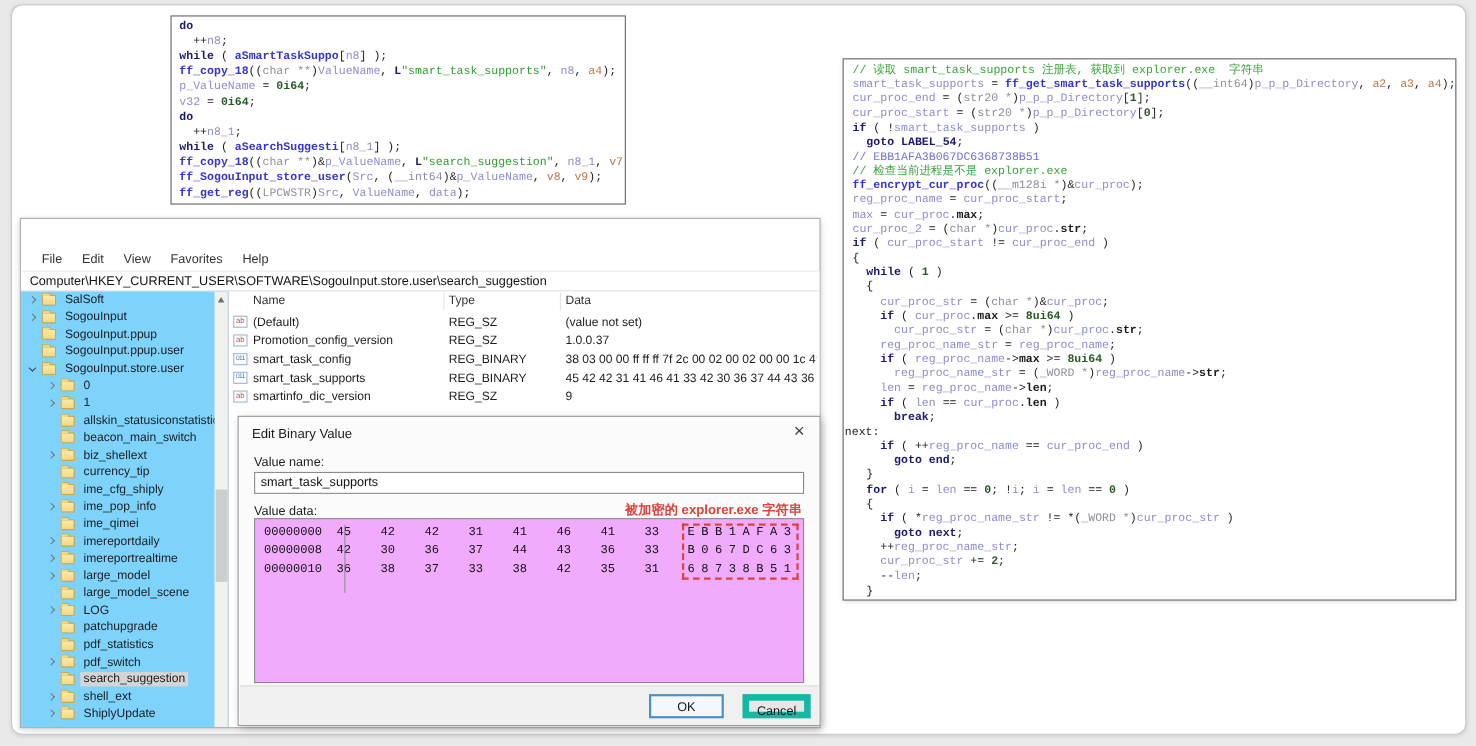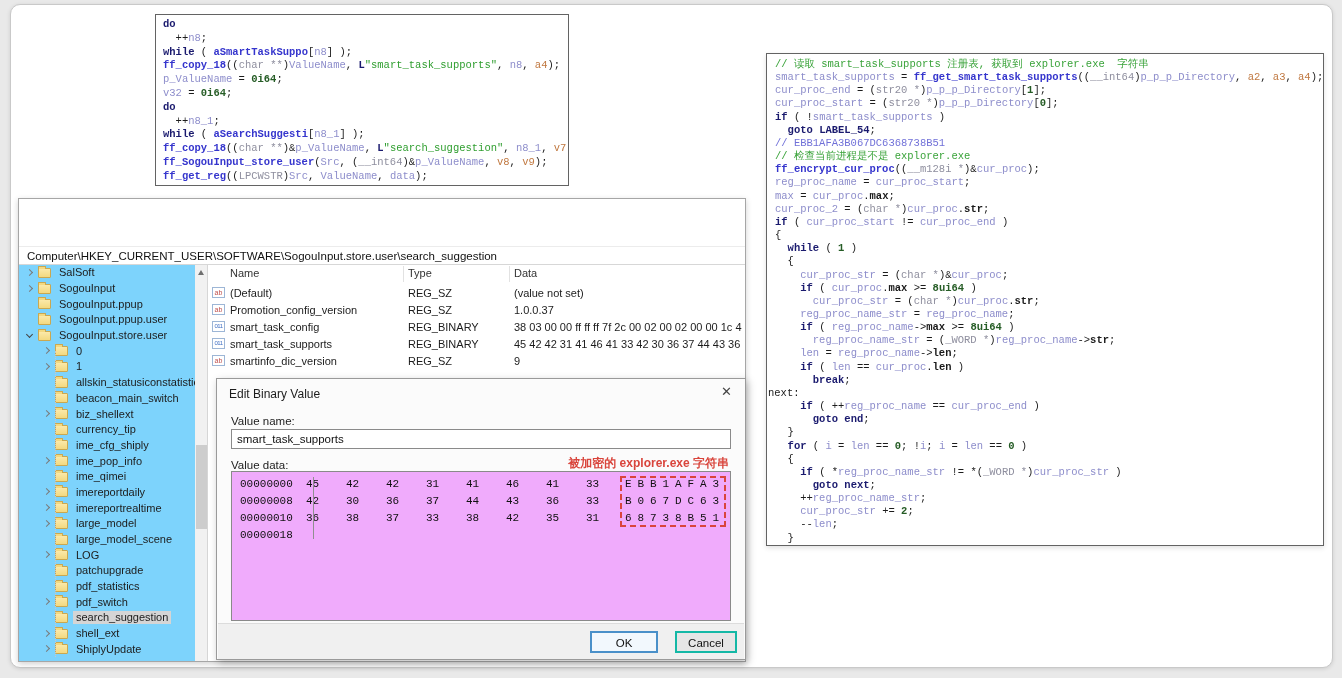--- a/index.html
+++ b/index.html
@@ -80,33 +80,40 @@
   .hexrow { position:relative; height:17px; line-height:17px; white-space:nowrap; }
   .hoff { display:inline-block; width:66px; }
   .hbyte { display:inline-block; width:40px; }
   .hascii { position:absolute; left:382px; top:0; }
   .hasc { display:inline-block; width:12.5px; text-align:center; }
   #hex-vline { left:81px; top:5px; width:0; height:62px; border-left:1px solid #8f8f8f; }
   #hex-dash { left:388px; top:4px; width:106px; height:51px; border:2px dashed #d9453c; }
   #dlg-strip { left:1px; top:244px; width:526px; height:36px; background:#f0f0f0; border-top:1px solid #dcdcdc; }
   .btn { position:absolute; top:252px; height:22px; font-size:11.5px; text-align:center; line-height:20px; color:#111; }
   #btn-ok { left:373px; width:68px; background:#f2f8fd; border:2px solid #4a90c9; }
-  #btn-cancel { left:458px; width:62px; background:#e6e6e6; border:2px solid #14b8a6; }
+  #btn-cancel { left:458px; width:62px; background:#e6e6e6; border:6px solid #14b8a6; }
 </style>
 </head>
 <body>
 
 <div id="stage">
   <div id="card" class="abs"></div>
 
   <div id="code-top" class="abs codebox"><div class="cline"><span class="sg-k">do</span></div><div class="cline"><span class="sg-p">  ++</span><span class="sg-v">n8</span><span class="sg-p">;</span></div><div class="cline"><span class="sg-k">while</span><span class="sg-p"> ( </span><span class="sg-f">aSmartTaskSuppo</span><span class="sg-p">[</span><span class="sg-v">n8</span><span class="sg-p">] );</span></div><div class="cline"><span class="sg-f">ff_copy_18</span><span class="sg-p">((</span><span class="sg-t">char **</span><span class="sg-p">)</span><span class="sg-v">ValueName</span><span class="sg-p">, </span><span class="sg-b">L</span><span class="sg-s">"smart_task_supports"</span><span class="sg-p">, </span><span class="sg-v">n8</span><span class="sg-p">, </span><span class="sg-a">a4</span><span class="sg-p">);</span></div><div class="cline"><span class="sg-v">p_ValueName</span><span class="sg-p"> = </span><span class="sg-n">0i64</span><span class="sg-p">;</span></div><div class="cline"><span class="sg-v">v32</span><span class="sg-p"> = </span><span class="sg-n">0i64</span><span class="sg-p">;</span></div><div class="cline"><span class="sg-k">do</span></div><div class="cline"><span class="sg-p">  ++</span><span class="sg-v">n8_1</span><span class="sg-p">;</span></div><div class="cline"><span class="sg-k">while</span><span class="sg-p"> ( </span><span class="sg-f">aSearchSuggesti</span><span class="sg-p">[</span><span class="sg-v">n8_1</span><span class="sg-p">] );</span></div><div class="cline"><span class="sg-f">ff_copy_18</span><span class="sg-p">((</span><span class="sg-t">char **</span><span class="sg-p">)&amp;</span><span class="sg-v">p_ValueName</span><span class="sg-p">, </span><span class="sg-b">L</span><span class="sg-s">"search_suggestion"</span><span class="sg-p">, </span><span class="sg-v">n8_1</span><span class="sg-p">, </span><span class="sg-a">v7</span><span class="sg-p">);</span></div><div class="cline"><span class="sg-f">ff_SogouInput_store_user</span><span class="sg-p">(</span><span class="sg-v">Src</span><span class="sg-p">, (</span><span class="sg-t">__int64</span><span class="sg-p">)&amp;</span><span class="sg-v">p_ValueName</span><span class="sg-p">, </span><span class="sg-a">v8</span><span class="sg-p">, </span><span class="sg-a">v9</span><span class="sg-p">);</span></div><div class="cline"><span class="sg-f">ff_get_reg</span><span class="sg-p">((</span><span class="sg-t">LPCWSTR</span><span class="sg-p">)</span><span class="sg-v">Src</span><span class="sg-p">, </span><span class="sg-v">ValueName</span><span class="sg-p">, </span><span class="sg-v">data</span><span class="sg-p">);</span></div></div>
 
   <div id="code-right" class="abs codebox"><div class="cline"><span class="sg-c">// 读取 smart_task_supports 注册表, 获取到 explorer.exe  字符串</span></div><div class="cline"><span class="sg-v">smart_task_supports</span><span class="sg-p"> = </span><span class="sg-f">ff_get_smart_task_supports</span><span class="sg-p">((</span><span class="sg-t">__int64</span><span class="sg-p">)</span><span class="sg-v">p_p_p_Directory</span><span class="sg-p">, </span><span class="sg-a">a2</span><span class="sg-p">, </span><span class="sg-a">a3</span><span class="sg-p">, </span><span class="sg-a">a4</span><span class="sg-p">);</span></div><div class="cline"><span class="sg-v">cur_proc_end</span><span class="sg-p"> = (</span><span class="sg-t">str20 *</span><span class="sg-p">)</span><span class="sg-v">p_p_p_Directory</span><span class="sg-p">[</span><span class="sg-n">1</span><span class="sg-p">];</span></div><div class="cline"><span class="sg-v">cur_proc_start</span><span class="sg-p"> = (</span><span class="sg-t">str20 *</span><span class="sg-p">)</span><span class="sg-v">p_p_p_Directory</span><span class="sg-p">[</span><span class="sg-n">0</span><span class="sg-p">];</span></div><div class="cline"><span class="sg-k">if</span><span class="sg-p"> ( !</span><span class="sg-v">smart_task_supports</span><span class="sg-p"> )</span></div><div class="cline"><span class="sg-p">  </span><span class="sg-k">goto</span><span class="sg-p"> </span><span class="sg-k">LABEL_54</span><span class="sg-p">;</span></div><div class="cline"><span class="sg-cb">// EBB1AFA3B067DC6368738B51</span></div><div class="cline"><span class="sg-c">// 检查当前进程是不是 explorer.exe</span></div><div class="cline"><span class="sg-f">ff_encrypt_cur_proc</span><span class="sg-p">((</span><span class="sg-t">__m128i *</span><span class="sg-p">)&amp;</span><span class="sg-v">cur_proc</span><span class="sg-p">);</span></div><div class="cline"><span class="sg-v">reg_proc_name</span><span class="sg-p"> = </span><span class="sg-v">cur_proc_start</span><span class="sg-p">;</span></div><div class="cline"><span class="sg-v">max</span><span class="sg-p"> = </span><span class="sg-v">cur_proc</span><span class="sg-p">.</span><span class="sg-m">max</span><span class="sg-p">;</span></div><div class="cline"><span class="sg-v">cur_proc_2</span><span class="sg-p"> = (</span><span class="sg-t">char *</span><span class="sg-p">)</span><span class="sg-v">cur_proc</span><span class="sg-p">.</span><span class="sg-m">str</span><span class="sg-p">;</span></div><div class="cline"><span class="sg-k">if</span><span class="sg-p"> ( </span><span class="sg-v">cur_proc_start</span><span class="sg-p"> != </span><span class="sg-v">cur_proc_end</span><span class="sg-p"> )</span></div><div class="cline"><span class="sg-p">{</span></div><div class="cline"><span class="sg-p">  </span><span class="sg-k">while</span><span class="sg-p"> ( </span><span class="sg-n">1</span><span class="sg-p"> )</span></div><div class="cline"><span class="sg-p">  {</span></div><div class="cline"><span class="sg-p">    </span><span class="sg-v">cur_proc_str</span><span class="sg-p"> = (</span><span class="sg-t">char *</span><span class="sg-p">)&amp;</span><span class="sg-v">cur_proc</span><span class="sg-p">;</span></div><div class="cline"><span class="sg-p">    </span><span class="sg-k">if</span><span class="sg-p"> ( </span><span class="sg-v">cur_proc</span><span class="sg-p">.</span><span class="sg-m">max</span><span class="sg-p"> &gt;= </span><span class="sg-n">8ui64</span><span class="sg-p"> )</span></div><div class="cline"><span class="sg-p">      </span><span class="sg-v">cur_proc_str</span><span class="sg-p"> = (</span><span class="sg-t">char *</span><span class="sg-p">)</span><span class="sg-v">cur_proc</span><span class="sg-p">.</span><span class="sg-m">str</span><span class="sg-p">;</span></div><div class="cline"><span class="sg-p">    </span><span class="sg-v">reg_proc_name_str</span><span class="sg-p"> = </span><span class="sg-v">reg_proc_name</span><span class="sg-p">;</span></div><div class="cline"><span class="sg-p">    </span><span class="sg-k">if</span><span class="sg-p"> ( </span><span class="sg-v">reg_proc_name</span><span class="sg-p">-&gt;</span><span class="sg-m">max</span><span class="sg-p"> &gt;= </span><span class="sg-n">8ui64</span><span class="sg-p"> )</span></div><div class="cline"><span class="sg-p">      </span><span class="sg-v">reg_proc_name_str</span><span class="sg-p"> = (</span><span class="sg-t">_WORD *</span><span class="sg-p">)</span><span class="sg-v">reg_proc_name</span><span class="sg-p">-&gt;</span><span class="sg-m">str</span><span class="sg-p">;</span></div><div class="cline"><span class="sg-p">    </span><span class="sg-v">len</span><span class="sg-p"> = </span><span class="sg-v">reg_proc_name</span><span class="sg-p">-&gt;</span><span class="sg-m">len</span><span class="sg-p">;</span></div><div class="cline"><span class="sg-p">    </span><span class="sg-k">if</span><span class="sg-p"> ( </span><span class="sg-v">len</span><span class="sg-p"> == </span><span class="sg-v">cur_proc</span><span class="sg-p">.</span><span class="sg-m">len</span><span class="sg-p"> )</span></div><div class="cline"><span class="sg-p">      </span><span class="sg-k">break</span><span class="sg-p">;</span></div><div class="cline"><span class="sg-lab">next:</span></div><div class="cline"><span class="sg-p">    </span><span class="sg-k">if</span><span class="sg-p"> ( ++</span><span class="sg-v">reg_proc_name</span><span class="sg-p"> == </span><span class="sg-v">cur_proc_end</span><span class="sg-p"> )</span></div><div class="cline"><span class="sg-p">      </span><span class="sg-k">goto</span><span class="sg-p"> </span><span class="sg-k">end</span><span class="sg-p">;</span></div><div class="cline"><span class="sg-p">  }</span></div><div class="cline"><span class="sg-p">  </span><span class="sg-k">for</span><span class="sg-p"> ( </span><span class="sg-v">i</span><span class="sg-p"> = </span><span class="sg-v">len</span><span class="sg-p"> == </span><span class="sg-n">0</span><span class="sg-p">; !</span><span class="sg-v">i</span><span class="sg-p">; </span><span class="sg-v">i</span><span class="sg-p"> = </span><span class="sg-v">len</span><span class="sg-p"> == </span><span class="sg-n">0</span><span class="sg-p"> )</span></div><div class="cline"><span class="sg-p">  {</span></div><div class="cline"><span class="sg-p">    </span><span class="sg-k">if</span><span class="sg-p"> ( *</span><span class="sg-v">reg_proc_name_str</span><span class="sg-p"> != *(</span><span class="sg-t">_WORD *</span><span class="sg-p">)</span><span class="sg-v">cur_proc_str</span><span class="sg-p"> )</span></div><div class="cline"><span class="sg-p">      </span><span class="sg-k">goto</span><span class="sg-p"> </span><span class="sg-k">next</span><span class="sg-p">;</span></div><div class="cline"><span class="sg-p">    ++</span><span class="sg-v">reg_proc_name_str</span><span class="sg-p">;</span></div><div class="cline"><span class="sg-p">    </span><span class="sg-v">cur_proc_str</span><span class="sg-p"> += </span><span class="sg-n">2</span><span class="sg-p">;</span></div><div class="cline"><span class="sg-p">    --</span><span class="sg-v">len</span><span class="sg-p">;</span></div><div class="cline"><span class="sg-p">  }</span></div><div class="cline"><span class="sg-p">}</span></div><div class="cline"><span class="sg-lab">end:</span></div><div class="cline"><span class="sg-p">  </span><span class="sg-c">// 匹配进程名</span></div><div class="cline"><span class="sg-p">  </span><span class="sg-k">if</span><span class="sg-p"> ( </span><span class="sg-v">reg_proc_name</span><span class="sg-p"> != </span><span class="sg-v">cur_proc_end</span><span class="sg-p"> )</span></div><div class="cline"><span class="sg-p">  {</span></div><div class="cline"><span class="sg-p">    </span><span class="sg-v">v14</span><span class="sg-p"> = </span><span class="sg-k">operator new</span><span class="sg-p">(</span><span class="sg-n">0x10ui64</span><span class="sg-p">);</span></div></div>
 
   <div id="regedit" class="abs">
+    <div id="reg-menubar" class="abs">
+        <span class="menu-item">File</span>
+        <span class="menu-item">Edit</span>
+        <span class="menu-item">View</span>
+        <span class="menu-item">Favorites</span>
+        <span class="menu-item">Help</span>
+      </div>
     <div id="reg-address" class="abs">Computer\HKEY_CURRENT_USER\SOFTWARE\SogouInput.store.user\search_suggestion</div>
     <div id="reg-body" class="abs">
       <div id="tree-pane" class="abs">
         <div>
             <div class="titem">
               <span class="chev c"></span>
               <span class="fold"></span>
               <span class="tlab">SalSoft</span>
             </div>
             <div class="titem">
@@ -285,21 +292,20 @@
     <div id="dlg-close" class="abs">✕</div>
     <div id="lbl-vname" class="abs dlabel">Value name:</div>
     <input id="vname-input" class="abs" readonly="" value="smart_task_supports" style="">
     <div id="lbl-vdata" class="abs dlabel">Value data:</div>
     <div id="annotation" class="abs">被加密的 explorer.exe 字符串</div>
     <div id="hexbox" class="abs">
       <div>
           <div class="hexrow"><span class="hoff">00000000</span><span class="hbyte">45</span><span class="hbyte">42</span><span class="hbyte">42</span><span class="hbyte">31</span><span class="hbyte">41</span><span class="hbyte">46</span><span class="hbyte">41</span><span class="hbyte">33</span><span class="hascii"><span class="hasc">E</span><span class="hasc">B</span><span class="hasc">B</span><span class="hasc">1</span><span class="hasc">A</span><span class="hasc">F</span><span class="hasc">A</span><span class="hasc">3</span></span></div>
           <div class="hexrow"><span class="hoff">00000008</span><span class="hbyte">42</span><span class="hbyte">30</span><span class="hbyte">36</span><span class="hbyte">37</span><span class="hbyte">44</span><span class="hbyte">43</span><span class="hbyte">36</span><span class="hbyte">33</span><span class="hascii"><span class="hasc">B</span><span class="hasc">0</span><span class="hasc">6</span><span class="hasc">7</span><span class="hasc">D</span><span class="hasc">C</span><span class="hasc">6</span><span class="hasc">3</span></span></div>
           <div class="hexrow"><span class="hoff">00000010</span><span class="hbyte">36</span><span class="hbyte">38</span><span class="hbyte">37</span><span class="hbyte">33</span><span class="hbyte">38</span><span class="hbyte">42</span><span class="hbyte">35</span><span class="hbyte">31</span><span class="hascii"><span class="hasc">6</span><span class="hasc">8</span><span class="hasc">7</span><span class="hasc">3</span><span class="hasc">8</span><span class="hasc">B</span><span class="hasc">5</span><span class="hasc">1</span></span></div>
-          <div class="hexrow"><span class="hoff">00000018</span><span class="hascii"></span></div>
         </div>
       <div id="hex-vline" class="abs"></div>
       <div id="hex-dash" class="abs"></div>
     </div>
     <div id="dlg-strip" class="abs"></div>
     <div id="btn-ok" class="btn">OK</div>
     <div id="btn-cancel" class="btn">Cancel</div>
   </div>
 </div>
 

